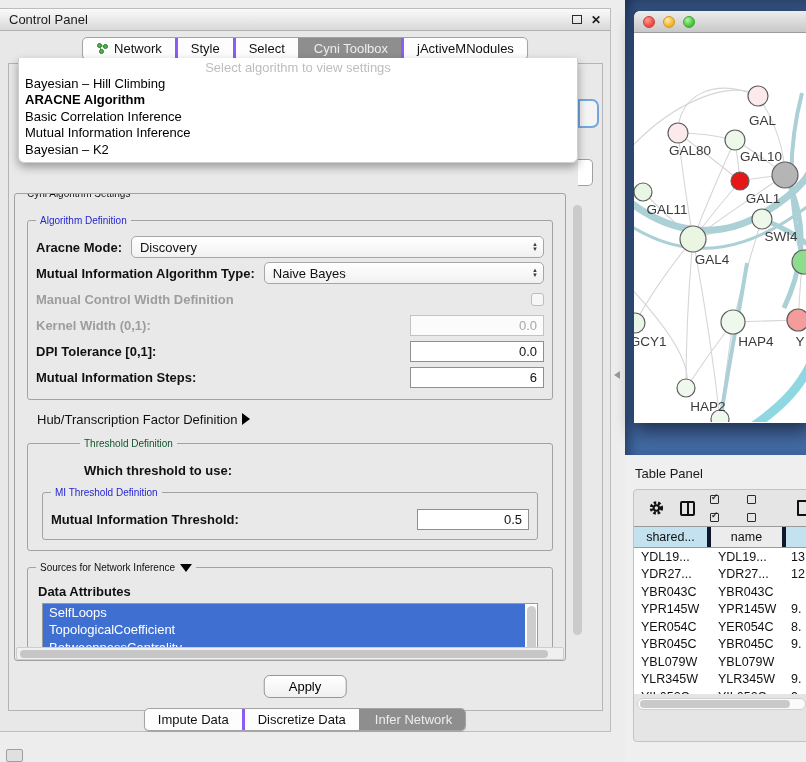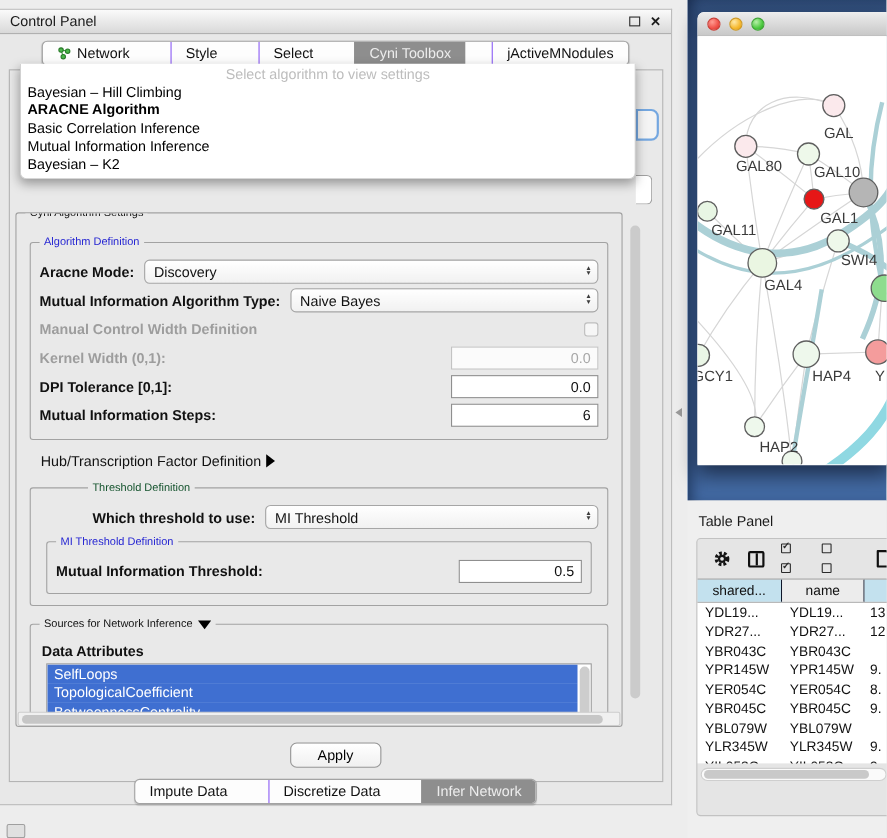--- a/index.html
+++ b/index.html
@@ -10,22 +10,22 @@
   #control-panel { position:absolute; left:0; top:8px; width:611px; height:724px;
     background:#e8e8e8; border:1px solid #bdbdbd; border-left:none; }
   #cp-titlebar { height:22px; background:linear-gradient(#fafafa,#d9d9d9);
     border-bottom:1px solid #b0b0b0; display:flex; align-items:center; padding:0 9px; font-size:13px; }
   #cp-title { flex:1; color:#1a1a1a; }
   .float-ico { width:10px; height:9px; border:1.5px solid #2b2b2b; margin-right:9px; }
   .close-ico { font-size:12px; font-weight:bold; color:#1b1b1b; line-height:10px; }
 
   
   .segmented { display:inline-flex; border:1px solid #a3a3a3; border-radius:5px; overflow:hidden;
-    background:#fdfdfd; font-size:13px; box-shadow:0 1px 1px rgba(0,0,0,.12);gap:24px; }
-  .seg-item { padding:3px 13px; border-left:1px solid #8b5cf6; display:flex; align-items:center; gap:5px; white-space:nowrap; color:#111; }
+    background:#fdfdfd; font-size:13px; box-shadow:0 1px 1px rgba(0,0,0,.12); }
+  .seg-item { padding:3px 13px; border-left:3px solid #8b5cf6; display:flex; align-items:center; gap:5px; white-space:nowrap; color:#111; }
   .seg-item:first-child { border-left:none; }
   .seg-item.selected { background:#8e8e8e; color:#ededed; border-left-color:#8e8e8e; }
   #top-tabs { position:absolute; top:28px; left:0; width:100%; display:flex; justify-content:center; }
   #bottom-tabs { position:absolute; top:699px; left:0; width:100%; display:flex; justify-content:center; }
 
   
   #cp-content { position:absolute; left:8px; top:54px; width:595px; height:648px;
     border:1px solid #b4b4b4; background:#e9e9e9; }
 
   
@@ -117,21 +117,21 @@
     background:#e5e5e5; border:1px solid #c2c2c2; border-radius:4px; overflow:hidden; }
   #tp-toolbar { height:36px; display:flex; align-items:center; gap:15px; padding-left:14px; }
   .cols-ico { width:16px; height:15px; border:2px solid #101010; border-radius:2px; position:relative; }
   .cols-ico::after { content:""; position:absolute; left:5px; top:0; width:2px; height:11px; background:#101010; }
   .cb { display:inline-block; width:9px; height:9px; border:1.5px solid #2a2a2a; border-radius:1px; position:relative; margin-right:3px; }
   .cb.checked::after { content:"✓"; position:absolute; left:0px; top:-4px; font-size:9px; font-weight:bold; color:#2a2a2a; }
   .page-ico { width:13px; height:16px; border:2px solid #101010; border-radius:1px 4px 1px 1px; margin-left:12px; }
 
   #tp-table { font-size:12.5px; }
   .t-head { display:flex; height:22px; border-top:1px solid #9a9a9a; border-bottom:1px solid #9a9a9a; }
-  .t-head .hc { display:flex; align-items:center; justify-content:center; border-right:1px solid #0f172a; }
+  .t-head .hc { display:flex; align-items:center; justify-content:center; border-right:4px solid #0f172a; }
   .hc.c1 { width:77px; background:#c3e1ee; }
   .hc.c2 { width:75px; background:#ececec; }
   .hc.c3 { flex:1; background:#c3e1ee; border-right:none; }
   .t-rows { background:#fff; height:146px; overflow:hidden; }
   .t-row { display:flex; height:17.5px; align-items:center; }
   .t-row .c1 { width:77px; padding-left:7px; background:transparent; }
   .t-row .c2 { width:75px; padding-left:7px; }
   .t-row .c3 { flex:1; padding-left:5px; }
   #tp-hsb { margin:4px 3px 0 3px; height:12px; background:#fafafa; border:1px solid #cfcfcf; border-radius:6px; position:relative; }
   #tp-hsb .thumb { position:absolute; left:2px; top:1px; height:8px; width:150px; background:#c9c9c9; border-radius:5px; }
@@ -249,27 +249,20 @@
 
       <div id="hub-row">
         <span>Hub/Transcription Factor Definition</span>
         <span class="tri-right"></span>
       </div>
 
       <div id="threshold-group" class="gbox">
         <span class="legend green">Threshold Definition</span>
         <div class="row">
           <span class="flabel" style="margin-left:48px;">Which threshold to use:</span>
-          <div class="combo" style="flex:1; margin-left:9px;">
-            <span>MI Threshold</span>
-            <span class="arrows">
-                <span>▲</span>
-                <span>▼</span>
-              </span>
-          </div>
         </div>
         <div id="mi-thr-group" class="gbox">
           <span class="legend blue">MI Threshold Definition</span>
           <div class="row" style="margin-bottom:0;">
             <span class="flabel">Mutual Information Threshold:</span>
             <span class="spacer"></span>
             <div class="field" style="width:112px;justify-content:flex-end;">
               <span>0.5</span>
             </div>
           </div>

